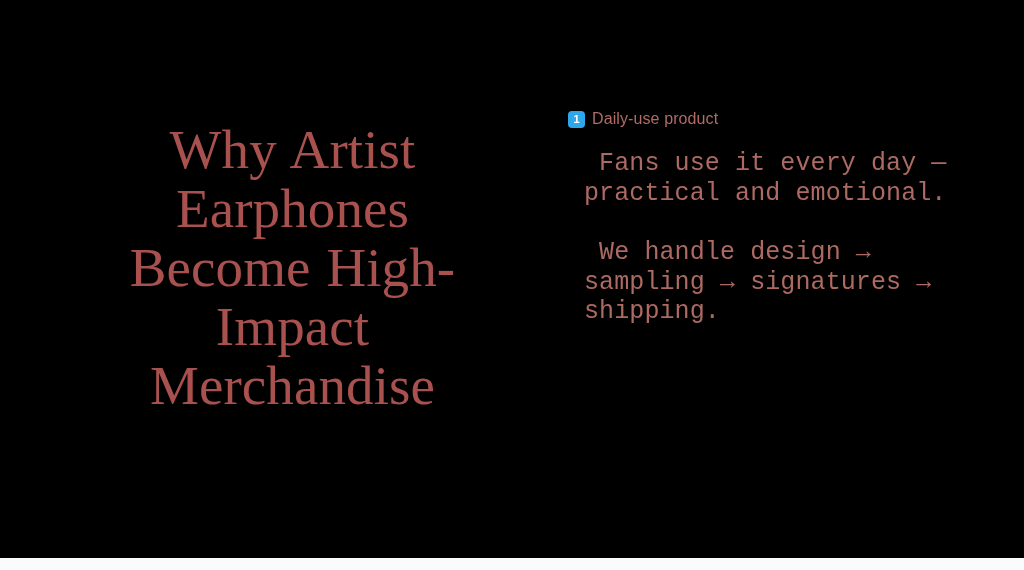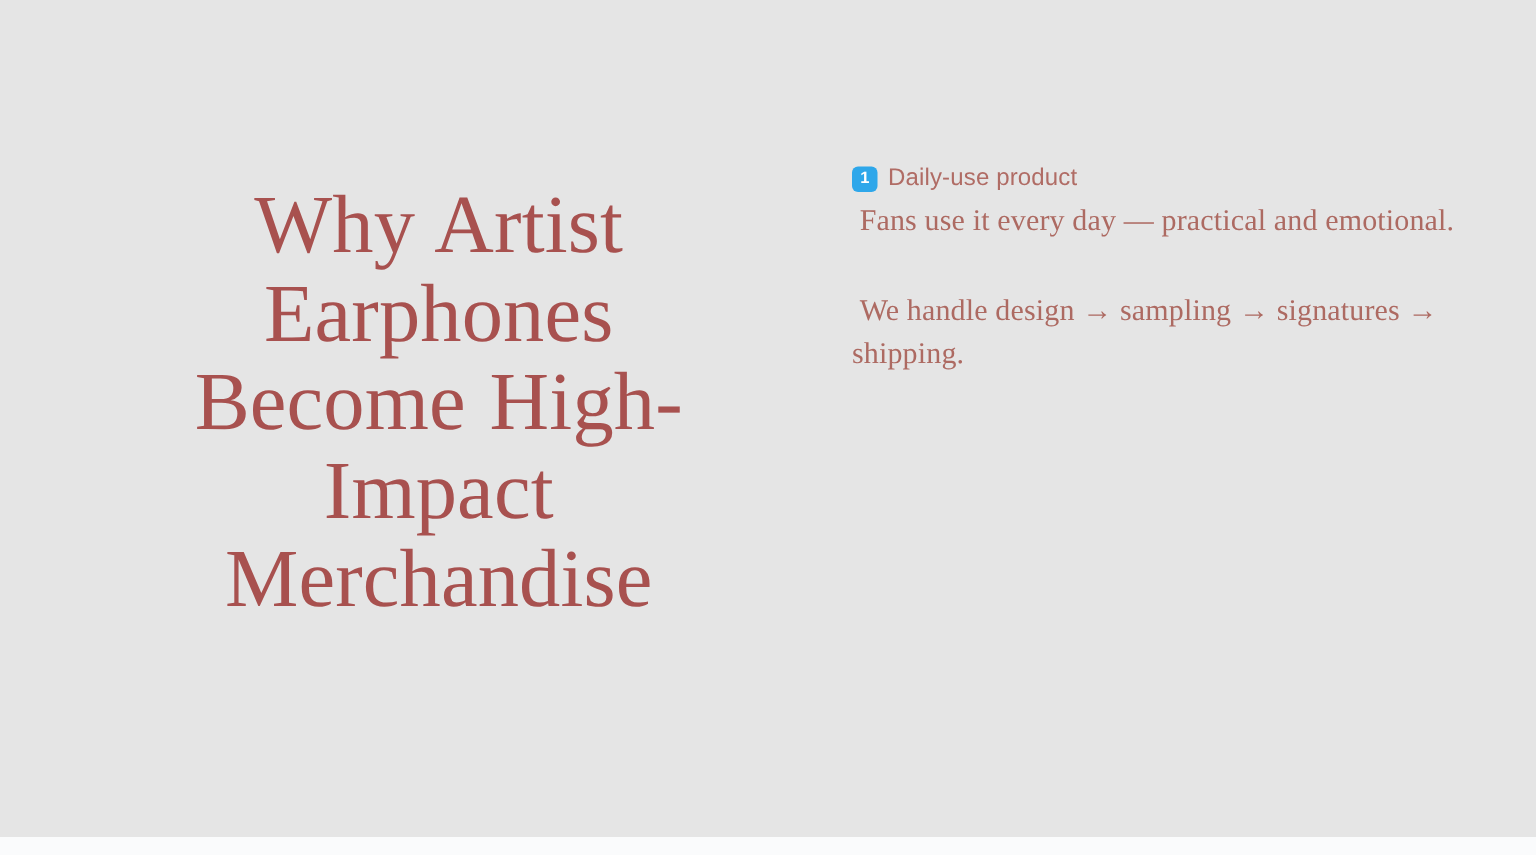--- a/index.html
+++ b/index.html
@@ -12,21 +12,21 @@
     background: #ffffff;
     font-family: "Liberation Sans", sans-serif;
     overflow: hidden;
     position: relative;
   }
 
   #slide {
     position: relative;
     width: 1024px;
     height: 570px;
-    background: #e5e5e5;
+    background: #000000;
     box-sizing: border-box;
   }
 
   
   #headline-column {
     position: absolute;
     left: 120px;
     top: 120px;
     width: 345px;
     height: 330px;
@@ -91,27 +91,27 @@
     font-family: "Liberation Sans", sans-serif;
     font-size: 16px;
     line-height: 29px;
     color: #b06c65;
     letter-spacing: 0.1px;
     margin-top: 24px;
   }
 
   .point-desc {
     display: block;
-    font-family: Liberation Serif, serif;
-    font-size: 20px;
+    font-family: Liberation Mono, monospace;
+    font-size: 25px;
     line-height: 29.5px;
     color: #ad6a62;
     letter-spacing: 0.1px;
     width: 412px;
-    margin: 0;
+    margin: 16px;
     padding: 0;
     white-space: pre-wrap;
   }
 
   
   #bottom-band {
     position: absolute;
     left: 0;
     bottom: 0;
     width: 1024px;

